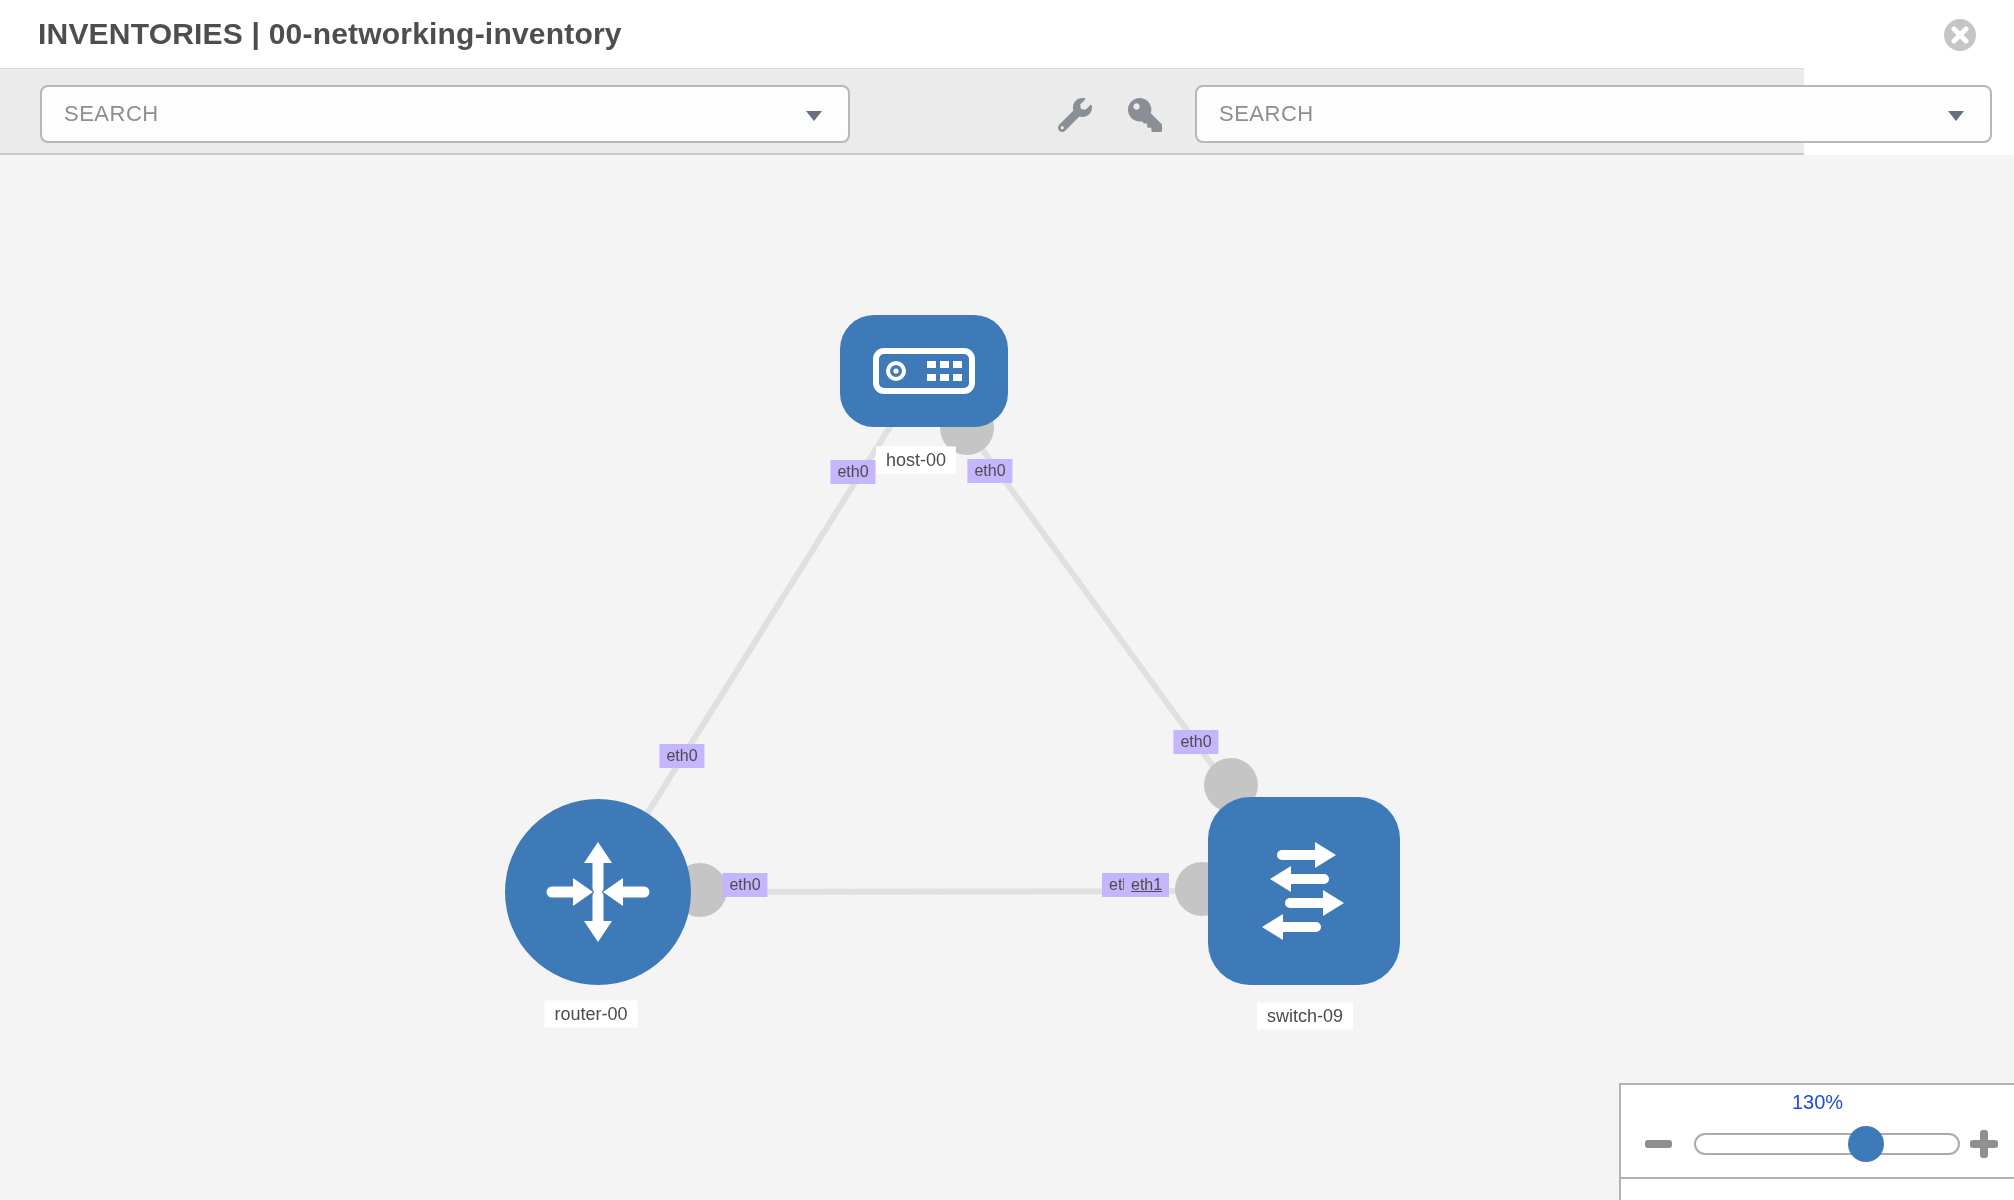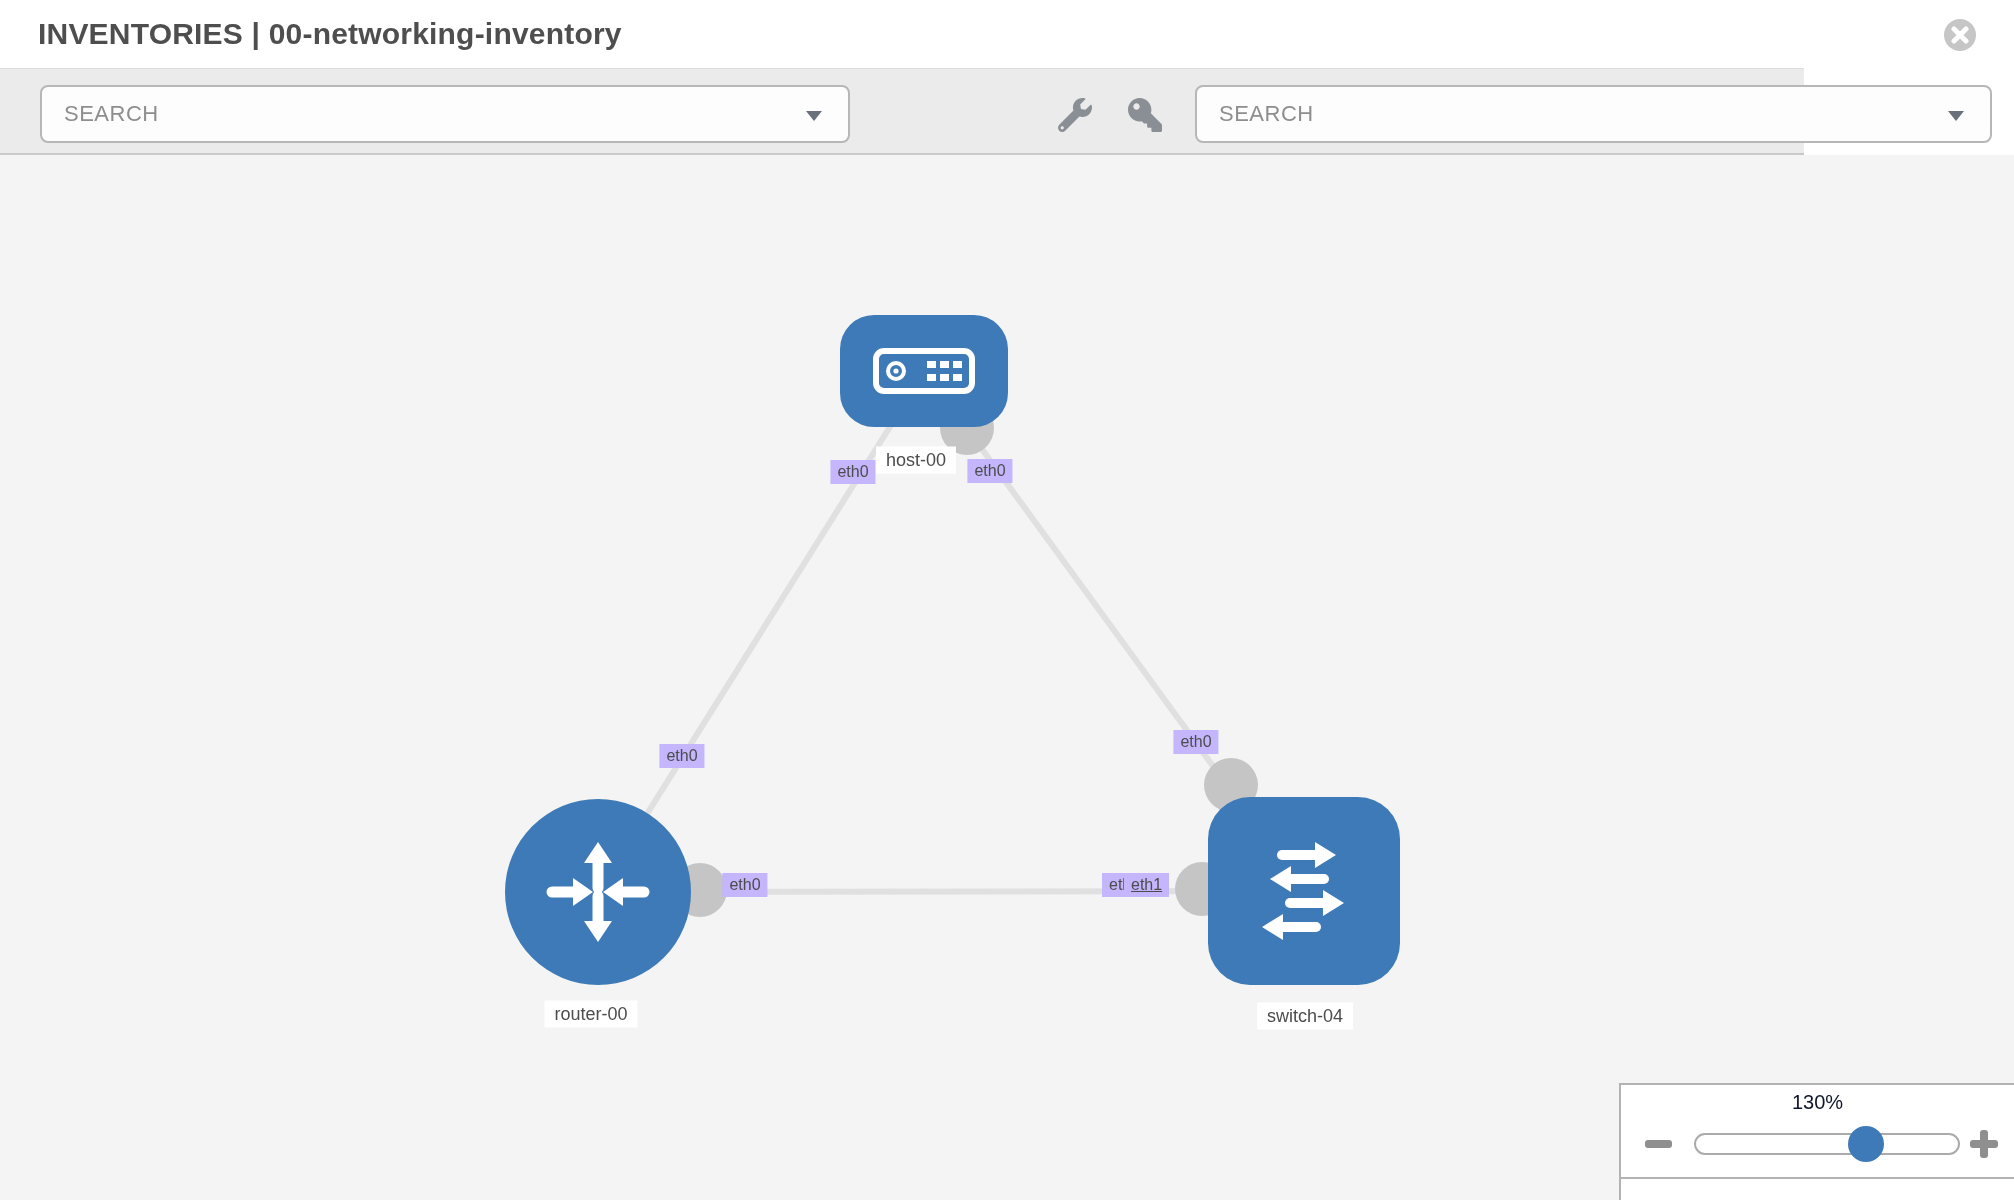--- a/index.html
+++ b/index.html
@@ -44,21 +44,21 @@
   .chip-l2-switch { left: 1196px; top: 587px; }
   .chip-l3-router { left: 745px;  top: 730px; }
   .chip-overlap-wrap { position: absolute; z-index: 3; left: 1102px; top: 718px; width: 70px; height: 26px; }
   .chip-overlap-wrap .eth-chip { transform: none; top: 0; }
   .chip-back  { left: 0; z-index: 1; }
   .chip-front { left: 22px; z-index: 2; text-decoration: underline; }
 
   
   .zoom-panel { position: absolute; left: 1619px; top: 1083px; width: 395px; height: 117px; background: #ffffff; border-top: 2px solid #b3b3b3; border-left: 2px solid #b3b3b3; z-index: 5; }
   .zoom-divider { position: absolute; left: 0; right: 0; top: 92px; border-top: 2px solid #b3b3b3; }
-  .zoom-level { position: absolute; left: 0; right: 0; top: 6px; text-align: center; font-size: 20px; color: #0f172a; }
+  .zoom-level { position: absolute; left: 0; right: 0; top: 6px; text-align: center; font-size: 20px; color: #1d4ed8; }
   .zoom-minus { position: absolute; left: 24px; top: 55px; width: 27px; height: 8px; background: #8f8f8f; border-radius: 3px; cursor: pointer; }
   .zoom-plus { position: absolute; left: 349px; top: 45px; width: 28px; height: 28px; cursor: pointer; }
   .zoom-plus .bar-h { position: absolute; left: 0; top: 10px; width: 28px; height: 8px; background: #8f8f8f; border-radius: 3px; }
   .zoom-plus .bar-v { position: absolute; left: 10px; top: 0; width: 8px; height: 28px; background: #8f8f8f; border-radius: 3px; }
   .zoom-slider { position: absolute; left: 73px; top: 48px; width: 266px; height: 22px; background: #ffffff; border: 2px solid #ababab; border-radius: 12px; cursor: pointer; }
   .zoom-thumb { position: absolute; left: 152px; top: -9px; width: 36px; height: 36px; border-radius: 50%; background: #3d7ab7; cursor: grab; }
 </style>
 </head>
 <body>
 
@@ -150,21 +150,21 @@
         </g>
         <polygon points="90,22 69,9 69,35" fill="#ffffff"></polygon>
         <polygon points="24,46 45,33 45,59" fill="#ffffff"></polygon>
         <polygon points="98,70 77,57 77,83" fill="#ffffff"></polygon>
         <polygon points="16,94 37,81 37,107" fill="#ffffff"></polygon>
       </svg>
     </div>
 
     <div class="node-label label-host">host-00</div>
     <div class="node-label label-router">router-00</div>
-    <div class="node-label label-switch">switch-04</div>
+    <div class="node-label label-switch">switch-09</div>
 
     <div class="eth-chip chip-l1-host">eth0</div>
     <div class="eth-chip chip-l1-router">eth0</div>
     <div class="eth-chip chip-l2-host">eth0</div>
     <div class="eth-chip chip-l2-switch">eth0</div>
     <div class="eth-chip chip-l3-router">eth0</div>
     <div class="chip-overlap-wrap">
       <div class="eth-chip chip-back">eth0</div>
       <div class="eth-chip chip-front">eth1</div>
     </div>

